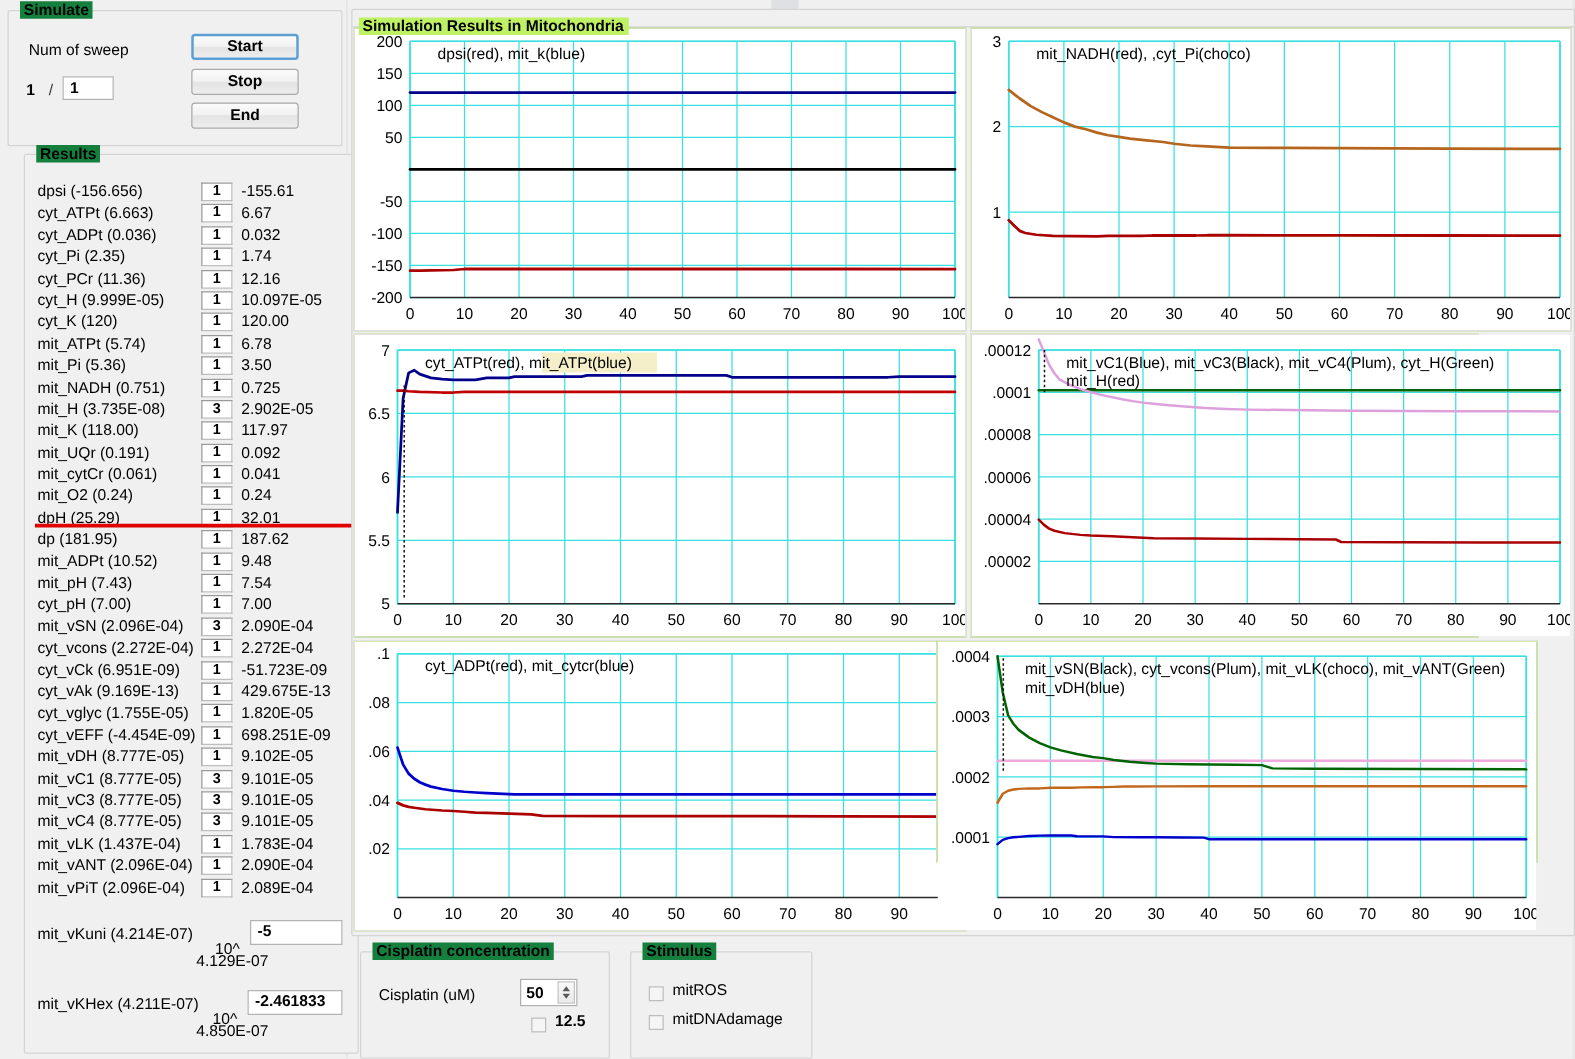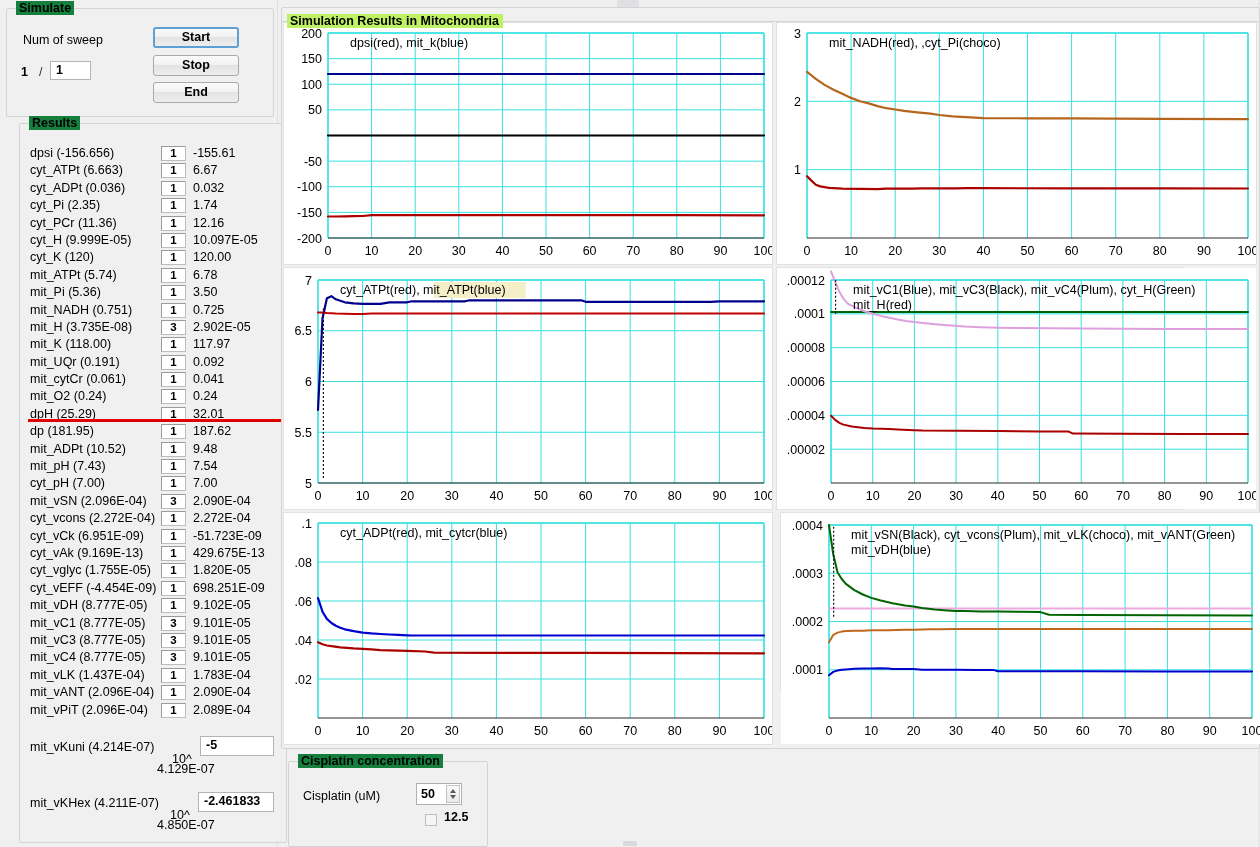--- a/index.html
+++ b/index.html
@@ -562,21 +562,21 @@
           <text x="212.4" y="222" text-anchor="middle" class="tick">40</text>
           <text x="257" y="222" text-anchor="middle" class="tick">50</text>
           <text x="301.59999999999997" y="222" text-anchor="middle" class="tick">60</text>
           <text x="346.2" y="222" text-anchor="middle" class="tick">70</text>
           <text x="390.8" y="222" text-anchor="middle" class="tick">80</text>
           <text x="435.40000000000003" y="222" text-anchor="middle" class="tick">90</text>
           <text x="480" y="222" text-anchor="middle" class="tick">100</text>
           <text x="56" y="24" class="legend-txt">cyt_ADPt(red), mit_cytcr(blue)</text>
         </svg>
       </div>
-    <div class="chart-panel" id="p5" style="left:501px;top:512px; width:481px; height:178px;">
+    <div class="chart-panel" id="p5" style="left:470px;top:512px; width:481px; height:178px;">
         <svg width="479" height="231" class="chart-svg">
           <rect x="0" y="0" width="479" height="231" fill="#ffffff"></rect>
           <g>
             <line x1="48" y1="12" x2="48" y2="205" stroke="#38e0e0" stroke-width="1"></line>
             <line x1="90.30000000000001" y1="12" x2="90.30000000000001" y2="205" stroke="#38e0e0" stroke-width="1"></line>
             <line x1="132.60000000000002" y1="12" x2="132.60000000000002" y2="205" stroke="#38e0e0" stroke-width="1"></line>
             <line x1="174.89999999999998" y1="12" x2="174.89999999999998" y2="205" stroke="#38e0e0" stroke-width="1"></line>
             <line x1="217.20000000000002" y1="12" x2="217.20000000000002" y2="205" stroke="#38e0e0" stroke-width="1"></line>
             <line x1="259.5" y1="12" x2="259.5" y2="205" stroke="#38e0e0" stroke-width="1"></line>
             <line x1="301.79999999999995" y1="12" x2="301.79999999999995" y2="205" stroke="#38e0e0" stroke-width="1"></line>
@@ -627,14 +627,21 @@
       <div id="cis-value">50</div>
       <div id="cis-spin-btns">
         <span class="spin-arrow spin-up"></span>
         <span class="spin-arrow spin-dn"></span>
       </div>
     </div>
     <div class="cb-box" id="cb-125"></div>
     <div id="cb-125-lbl">12.5</div>
   </div>
 
+  <div class="group" id="stimulus-group">
+    <div class="g-title">Stimulus</div>
+    <div class="cb-box" id="cb-mitros"></div>
+    <div id="cb-mitros-lbl">mitROS</div>
+    <div class="cb-box" id="cb-mitdna"></div>
+    <div id="cb-mitdna-lbl">mitDNAdamage</div>
+  </div>
 
 </div>
 
 </body></html>

